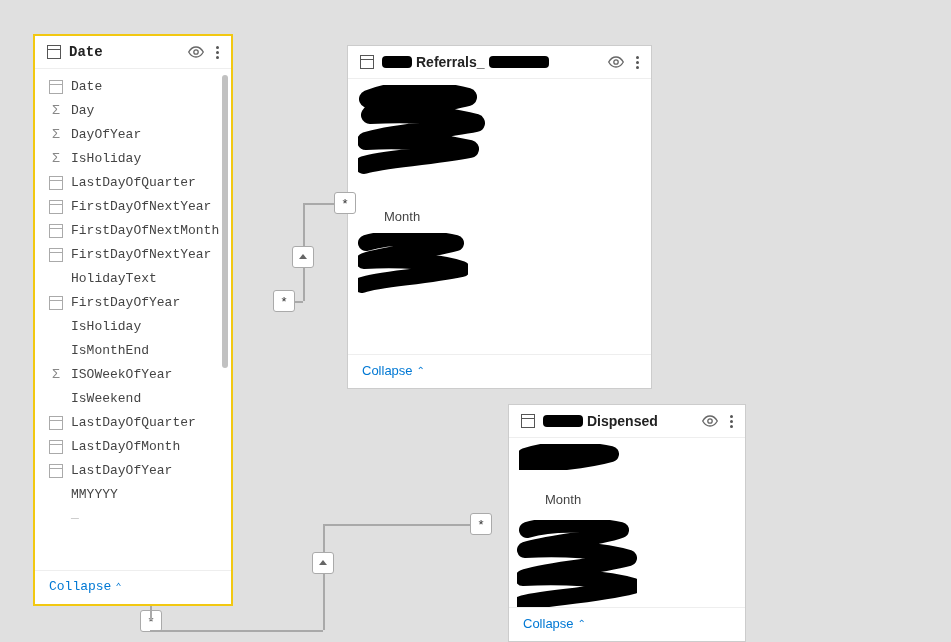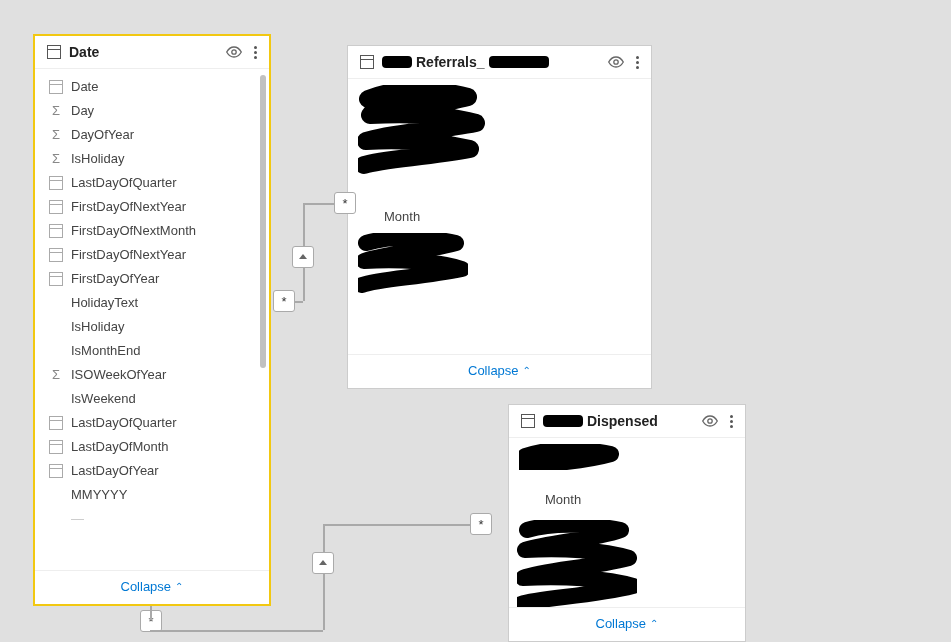--- a/index.html
+++ b/index.html
@@ -129,21 +129,20 @@
     content:"";
     position:absolute; left:0; right:0; top:3px;
     border-top:1px solid #aaa;
   }
   .fi.sum { font-size: 13px; color:#888; }
 
   .card-footer {
     padding: 8px 14px 10px 14px;
     border-top: 1px solid #eee;
     background:#fff;
-    text-align:center;
   }
   .collapse-link {
     color: #0078d4;
     font-size: 13px;
     cursor: pointer;
     display: inline-flex;
     align-items: center;
     gap: 4px;
   }
   .collapse-link .chev {
@@ -175,21 +174,21 @@
 
   
   .scribble {
     position: absolute;
   }
   .scribble svg { display:block; }
 </style>
 </head>
 <body>
 
-<div class="table-card selected" style="left:33px; top:34px; width:238px; height:572px;">
+<div class="table-card selected" style="left:33px; top:34px; width:200px; height:572px;font-family:Liberation Mono, monospace;">
   <div class="card-header">
     <span class="table-icon"></span>
     <span class="title">Date</span>
     <span class="eye-icon">
       <svg width="18" height="12" viewBox="0 0 18 12">
           <path d="M9 1C4.5 1 1.7 6 1.7 6S4.5 11 9 11s7.3-5 7.3-5S13.5 1 9 1z" fill="none" stroke="#666" stroke-width="1.3"></path>
           <circle cx="9" cy="6" r="2.2" fill="none" stroke="#666" stroke-width="1.3"></circle>
         </svg>
     </span>
     <span class="kebab-icon">
@@ -225,26 +224,26 @@
       </div>
     <div class="field-row">
         <span class="fi cal"></span>
         <span>FirstDayOfNextMonth</span>
       </div>
     <div class="field-row">
         <span class="fi cal"></span>
         <span>FirstDayOfNextYear</span>
       </div>
     <div class="field-row">
+        <span class="fi none"></span>
+        <span>HolidayText</span>
+      </div>
+    <div class="field-row">
         <span class="fi cal"></span>
         <span>FirstDayOfYear</span>
-      </div>
-    <div class="field-row">
-        <span class="fi none"></span>
-        <span>HolidayText</span>
       </div>
     <div class="field-row">
         <span class="fi none"></span>
         <span>IsHoliday</span>
       </div>
     <div class="field-row">
         <span class="fi none"></span>
         <span>IsMonthEnd</span>
       </div>
     <div class="field-row">

